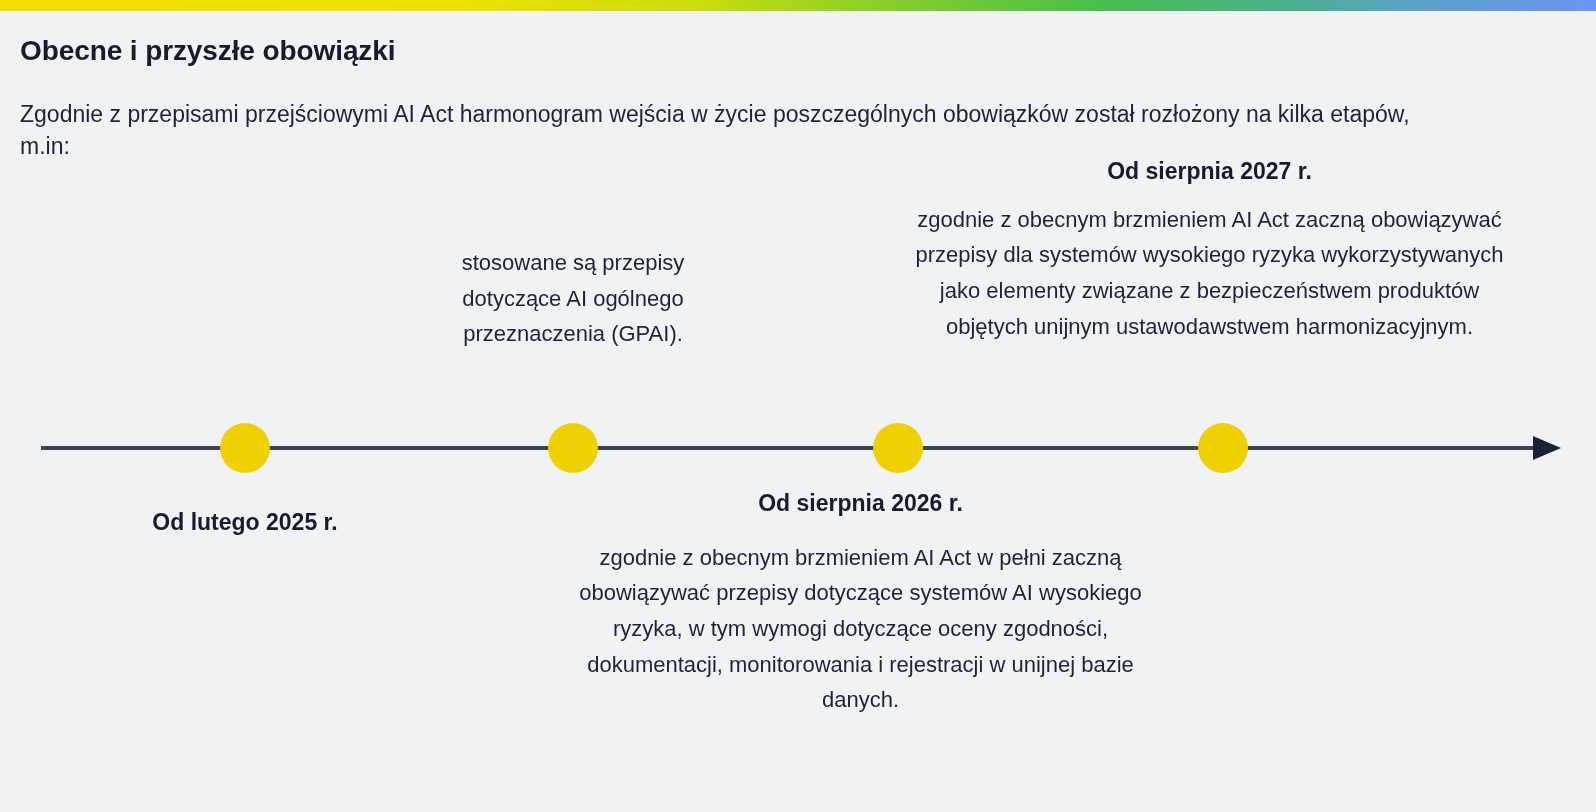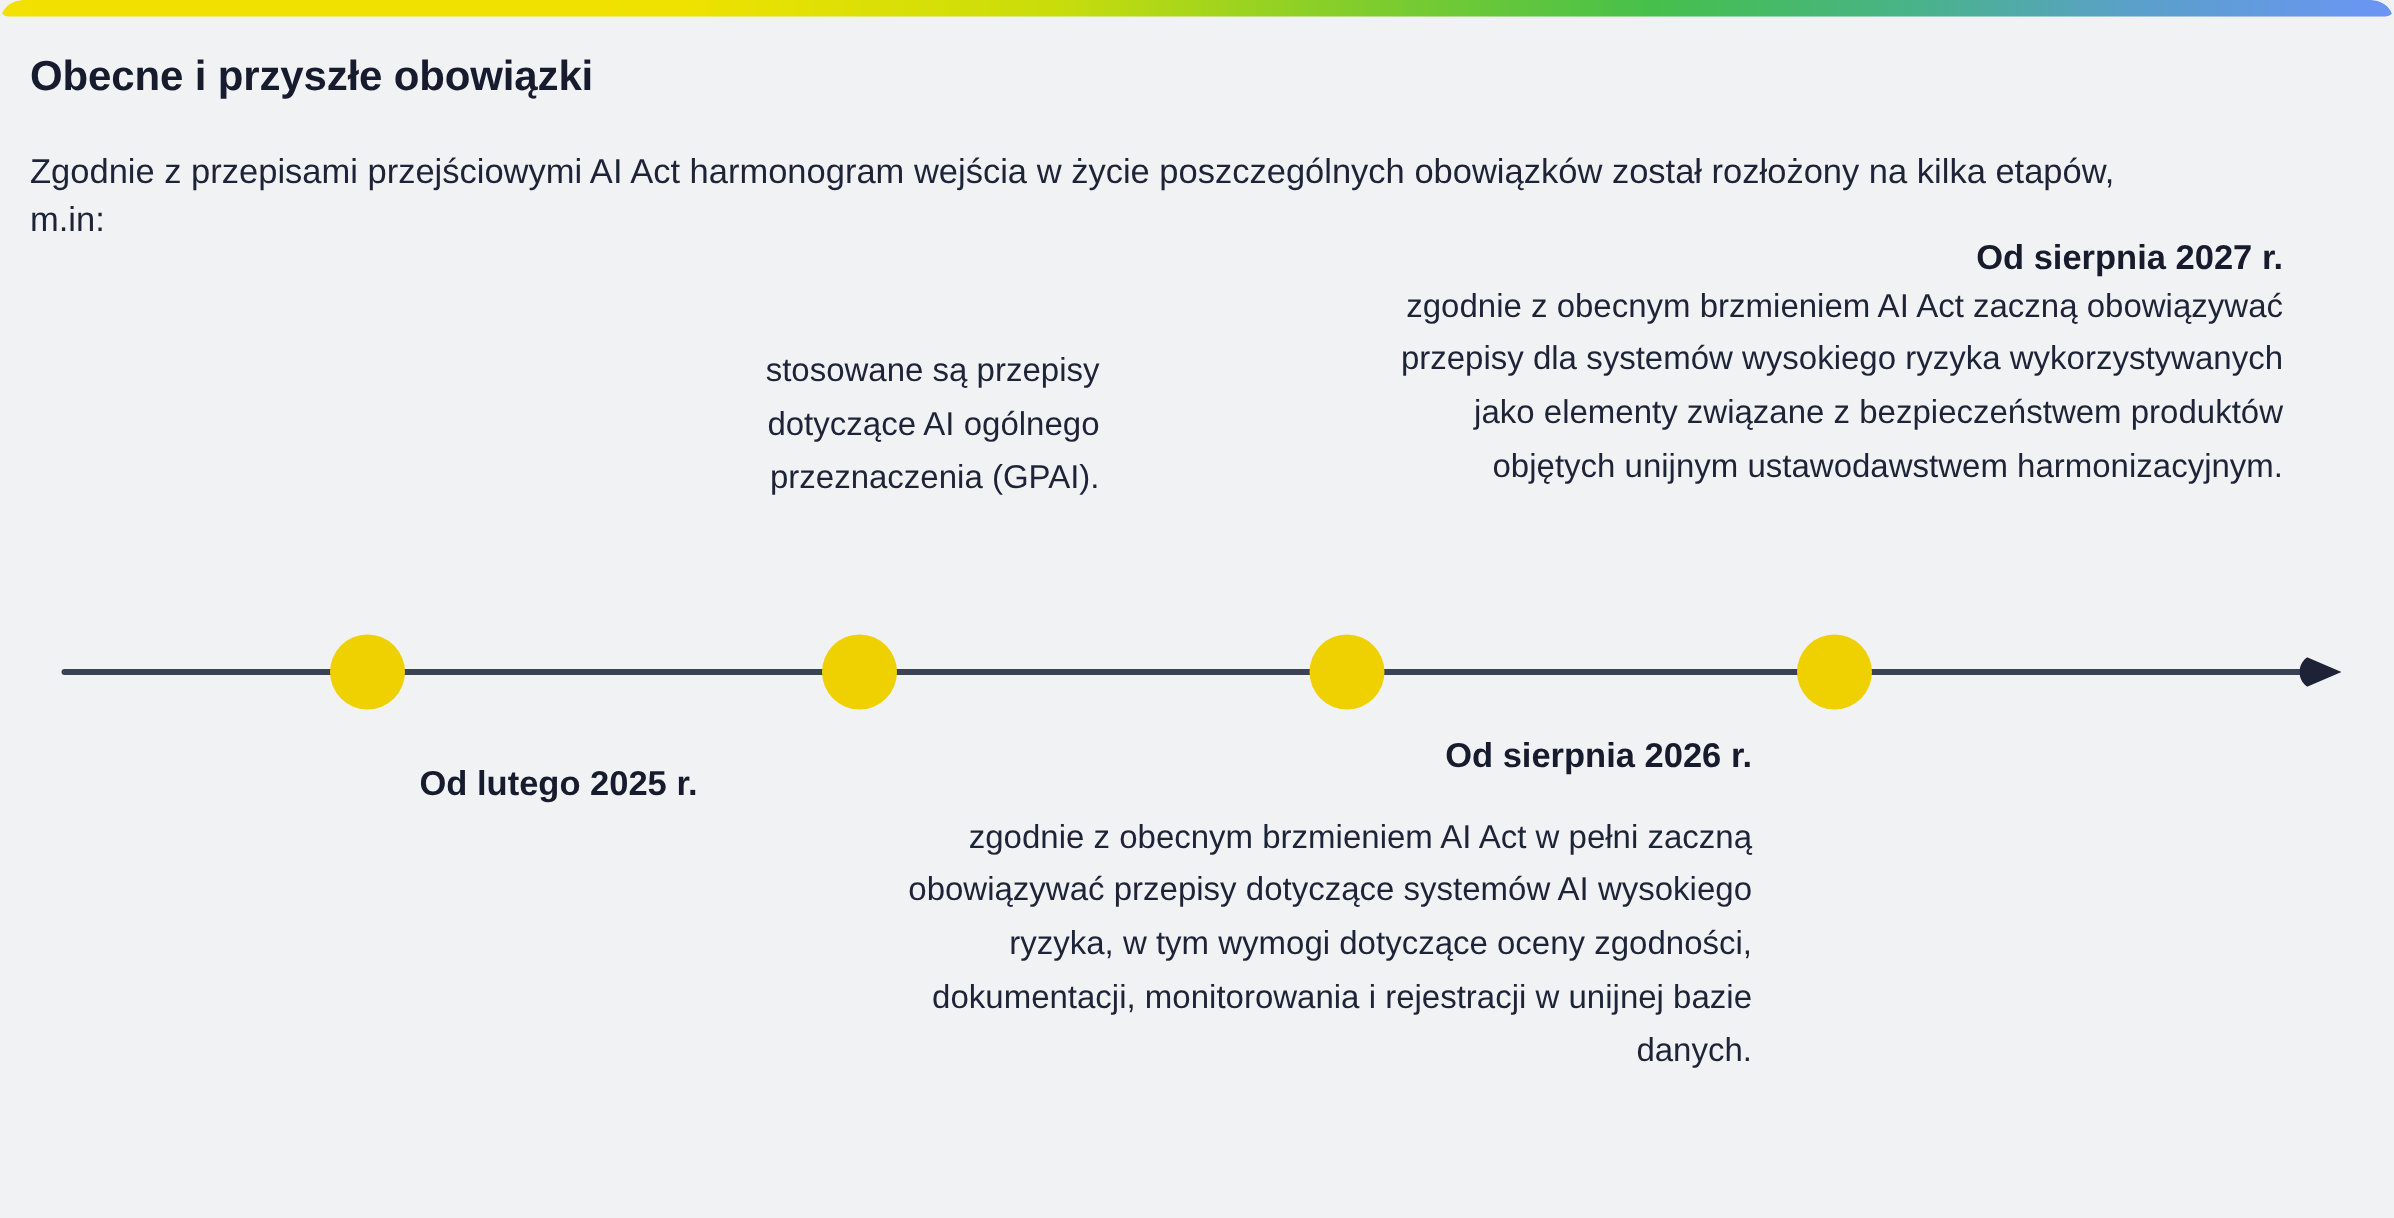--- a/index.html
+++ b/index.html
@@ -1,16 +1,16 @@
 <!DOCTYPE html>
 <html lang="pl"><head>
 <meta charset="utf-8">
 <title>Obecne i przyszłe obowiązki</title>
 <style>
-  * { box-sizing: border-box; margin: 0; padding: 0; border-radius: 15px; }
+  * { box-sizing: border-box; margin: 0; padding: 0; }
 
   html, body {
     width: 1596px;
     height: 812px;
     overflow: hidden;
   }
 
   body {
     background: #f1f2f4;
     font-family: "Liberation Sans", sans-serif;
@@ -110,39 +110,39 @@
   }
 
   .milestone-dot.d1 { left: 220px; }
   .milestone-dot.d2 { left: 548px; }
   .milestone-dot.d3 { left: 873px; }
   .milestone-dot.d4 { left: 1198px; }
 
   
   .milestone {
     position: absolute;
-    text-align: right;
+    text-align: center;
   }
 
   .milestone-heading {
     font-size: 23px;
     font-weight: 700;
     color: #161b2e;
     line-height: 1.25;
   }
 
   .milestone-body {
     font-size: 22px;
     font-weight: 400;
     line-height: 1.62;
     color: #1e2438;
   }
 
   
-  .milestone.above .milestone-body { }
+  .milestone.above .milestone-body { margin-top: 16px; }
   
   .milestone.below .milestone-body { margin-top: 22px; }
 
   
   
   .ms-2025-08 {
     left: 413px;
     top: 229px;
     width: 320px;
   }

